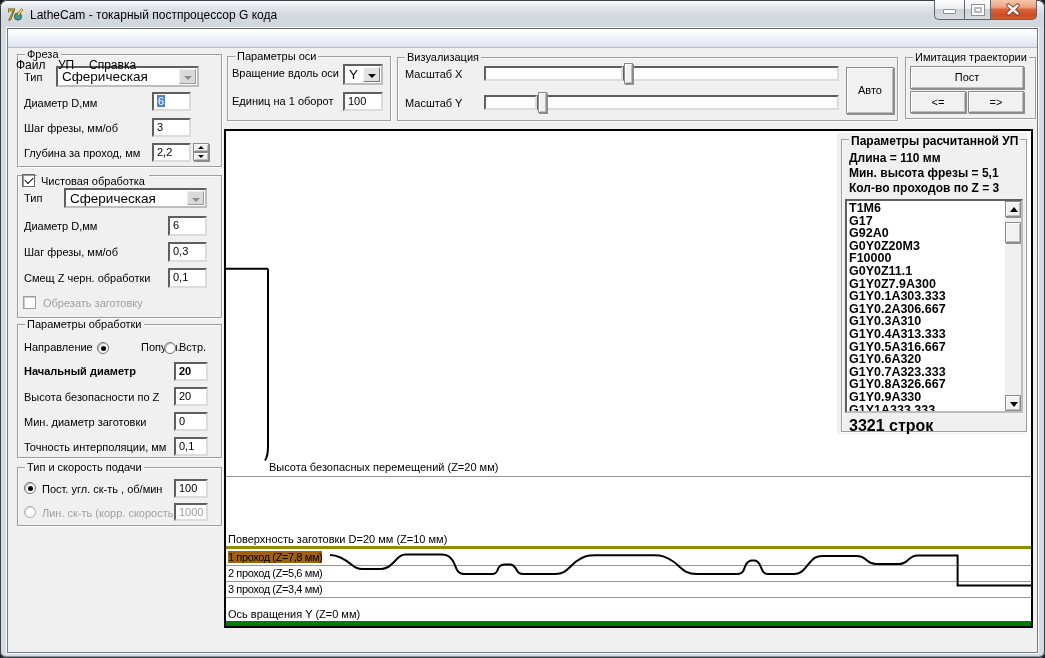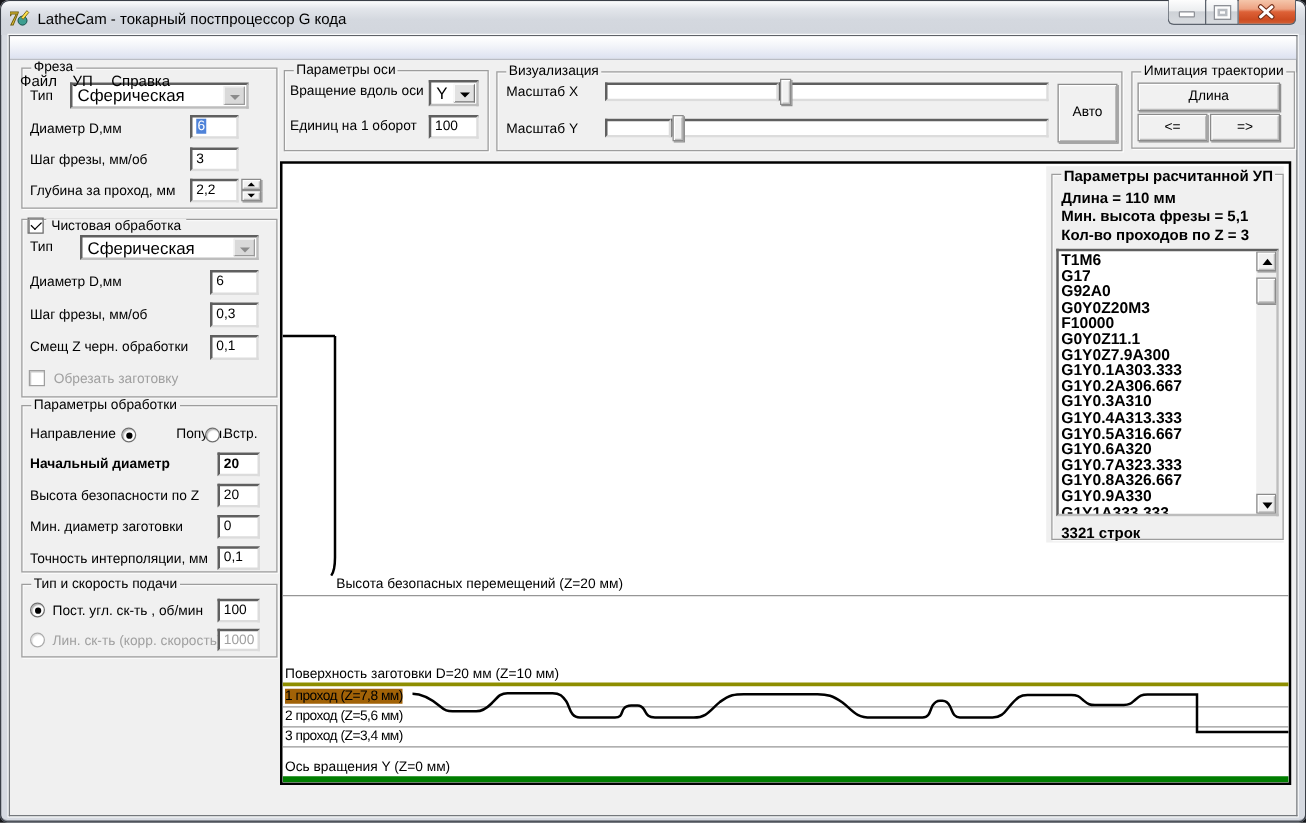--- a/index.html
+++ b/index.html
@@ -177,21 +177,21 @@
   <div class="btn" style="left:624px;top:63px;width:9px;height:21px;"></div>
   <div class="lbl" style="left:405px;top:97px;">Масштаб Y</div>
   <div class="edit" style="left:484px;top:95px;width:53px;height:15px;"></div>
   <div class="edit" style="left:537px;top:95px;width:302px;height:15px;"></div>
   <div class="btn" style="left:538px;top:92px;width:9px;height:21px;"></div>
   <div class="btn" style="left:846px;top:67px;width:48px;height:47px;line-height:45px;">Авто</div>
 
   <div class="grp" style="left:905px;top:57px;width:131px;height:62px;">
     <div class="t">Имитация траектории</div>
   </div>
-  <div class="btn" style="left:910px;top:66px;width:114px;height:23px;line-height:21px;">Длина</div>
+  <div class="btn" style="left:910px;top:66px;width:114px;height:23px;line-height:21px;">Пост</div>
   <div class="btn" style="left:910px;top:91px;width:56px;height:22px;line-height:20px;">&lt;=</div>
   <div class="btn" style="left:968px;top:91px;width:56px;height:22px;line-height:20px;">=&gt;</div>
 
   <div id="canvas" style="position:absolute;left:224px;top:129px;width:809px;height:499px;border:2px solid #000;background:#fff;overflow:hidden;">
     <svg width="805" height="495" viewBox="0 0 805 495" style="position:absolute;left:0;top:0;">
 
       <line x1="0" y1="345.5" x2="805" y2="345.5" stroke="#969696" stroke-width="1"></line>
       <rect x="0" y="415" width="805" height="3" fill="#8e8e00"></rect>
       <line x1="0" y1="434.5" x2="805" y2="434.5" stroke="#969696" stroke-width="1"></line>
       <line x1="0" y1="450.5" x2="805" y2="450.5" stroke="#969696" stroke-width="1"></line>
@@ -252,17 +252,17 @@
         <div style="position:absolute;right:0;top:0;width:16px;height:210px;background:#f0f0f0;">
           <div class="btn" style="left:0;top:0;width:16px;height:16px;">
               <div style="position:absolute;left:4px;top:5px;width:0;height:0;border:4px solid transparent;border-bottom:5px solid #000;border-top:none;"></div>
             </div>
           <div class="btn" style="left:0;top:21px;width:16px;height:21px;"></div>
           <div class="btn" style="left:0;bottom:0;width:16px;height:16px;">
               <div style="position:absolute;left:4px;top:6px;width:0;height:0;border:4px solid transparent;border-top:5px solid #000;border-bottom:none;"></div>
             </div>
         </div>
       </div>
-      <div class="lbl" style="left:12px;top:287px;font-weight:bold;font-size:12px;">3321 строк</div>
+      <div class="lbl" style="left:12px;top:287px;font-weight:bold;font-size:16px;">3321 строк</div>
     </div>
   </div>
 
 </div>
 
 </body></html>

